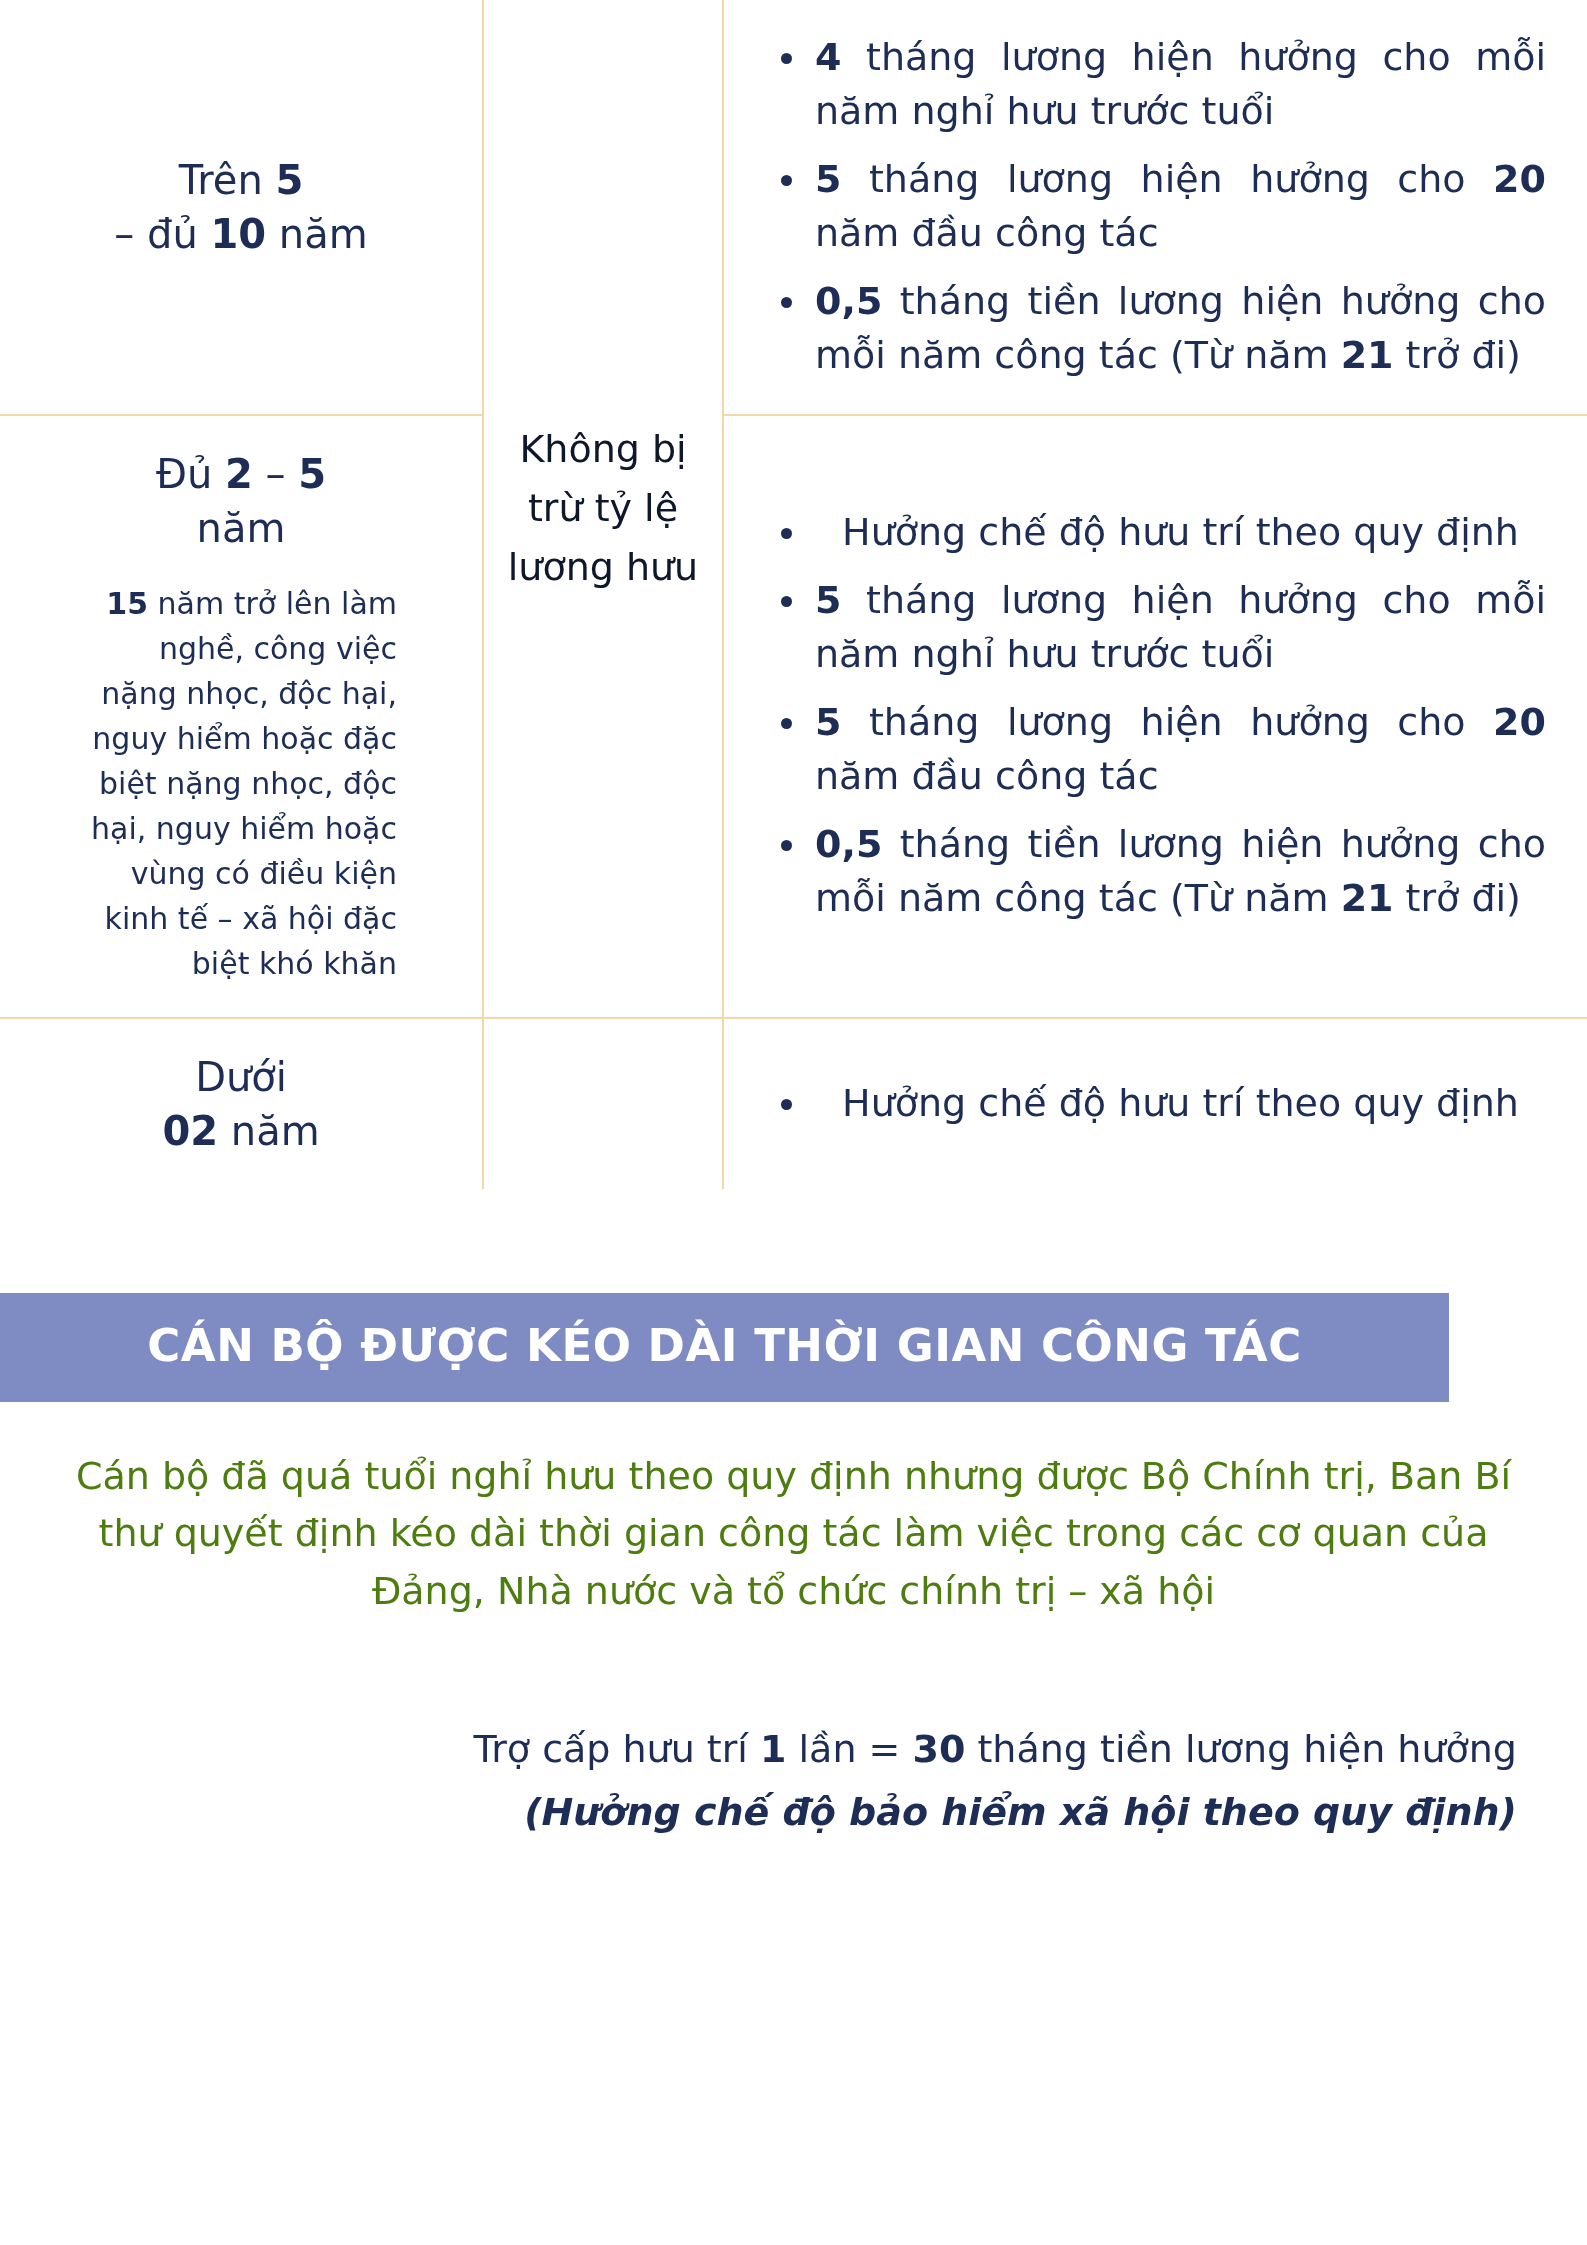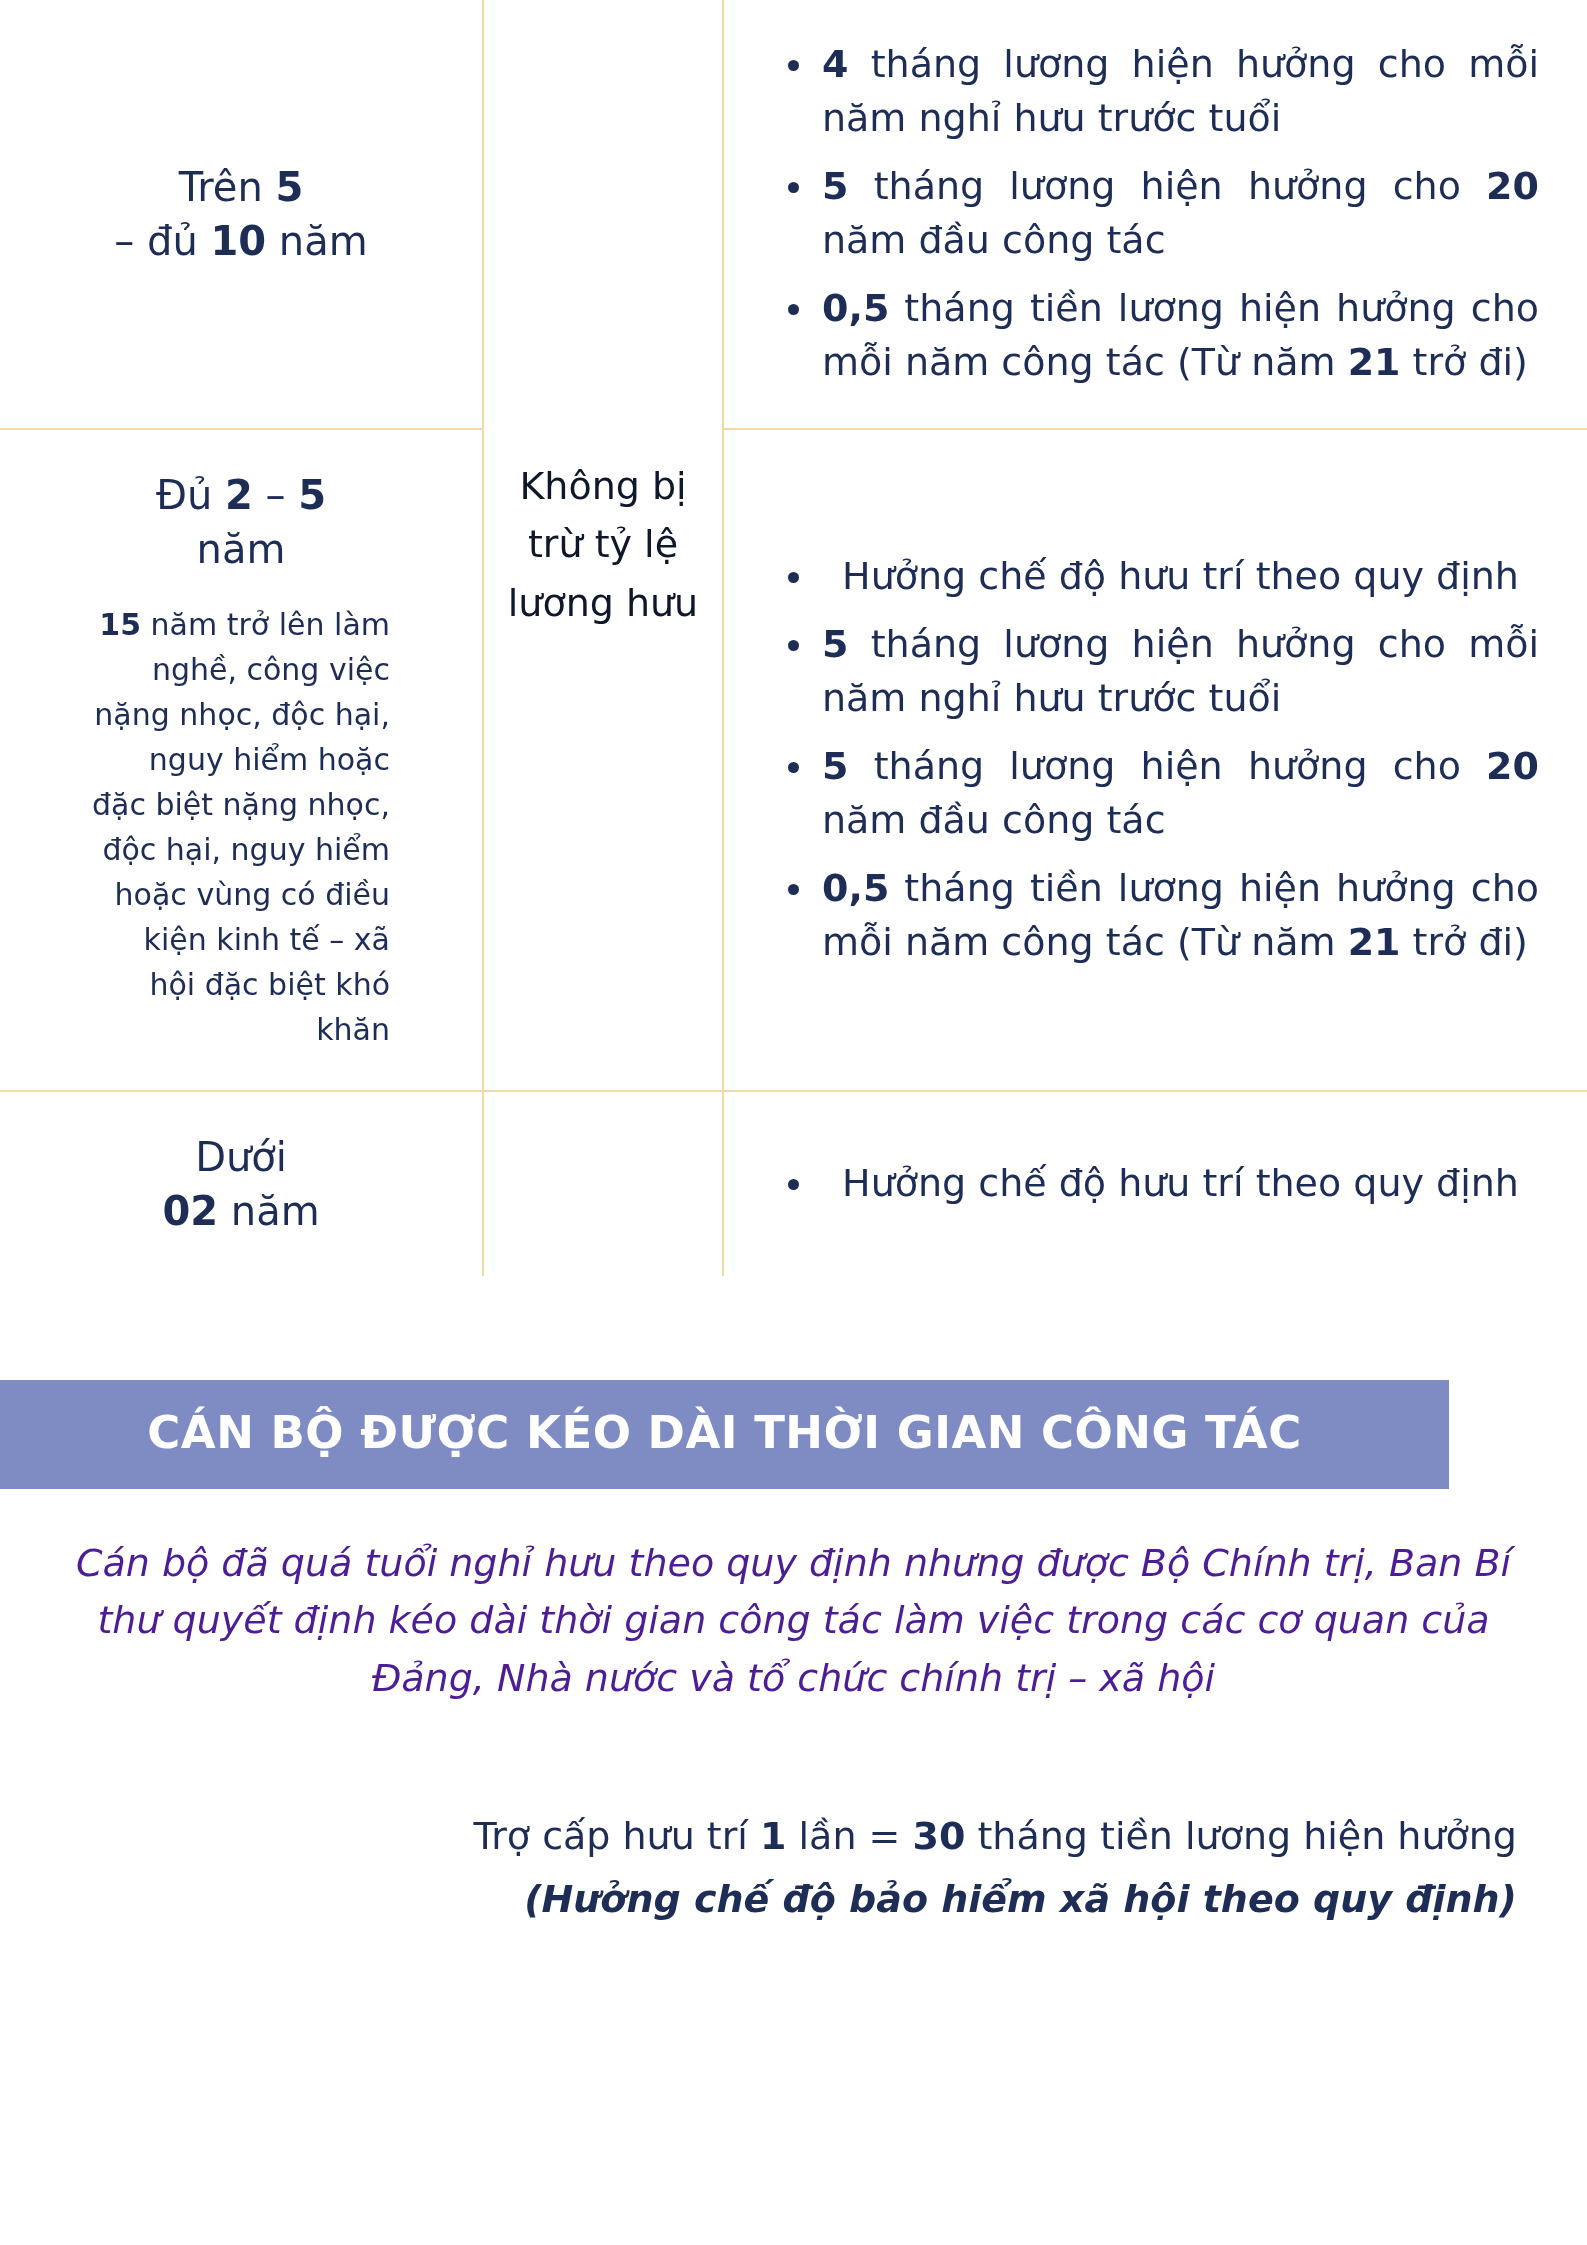--- a/index.html
+++ b/index.html
@@ -26,21 +26,21 @@
     border-collapse: collapse;
     table-layout: fixed;
   }
   .table col.c1 { width: 483px; }
   .table col.c2 { width: 240px; }
   .table col.c3 { width: 864px; }
 
   .table td {
     border: 2px solid #f2d8a8;
     vertical-align: middle;
-    padding: 12px;
+    padding: 5px;
   }
   .table td.first-row { border-top: none; }
   .table td.left-edge { border-left: none; border-radius: 23px; }
   .table td.right-edge { border-right: none; }
   .table td.bottom-edge { border-bottom: none; }
 
   .cell-pad {
     padding: 26px 30px;
   }
 
@@ -117,22 +117,21 @@
   }
 
   
   .bottom {
     padding: 46px 70px 0;
     text-align: center;
   }
   .para {
     font-size: 38px;
     line-height: 1.52;
-    color: #4c1d95;
-    font-style: italic;
+    color: #4d7c0f;
   }
   .sub-block {
     margin-top: 100px;
     text-align: right;
   }
   .sub-line {
     font-size: 38px;
     line-height: 1.5;
     color: #1d2d56;
   }

